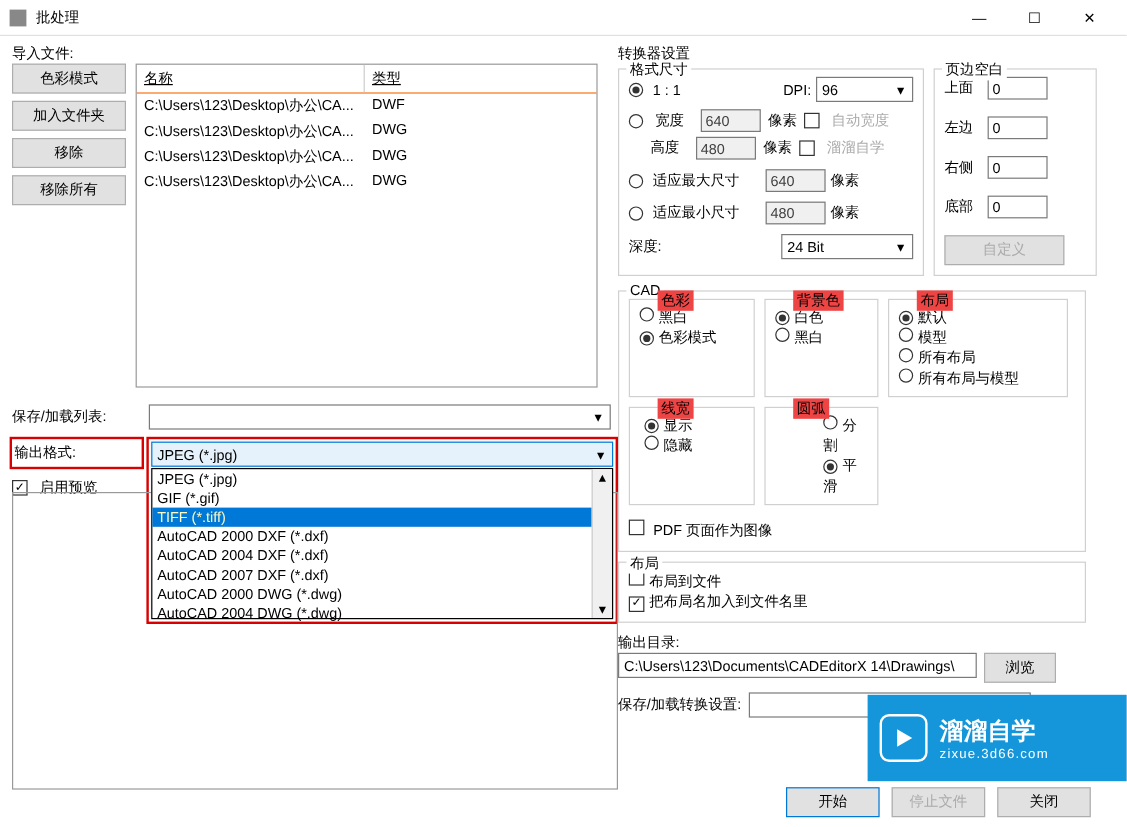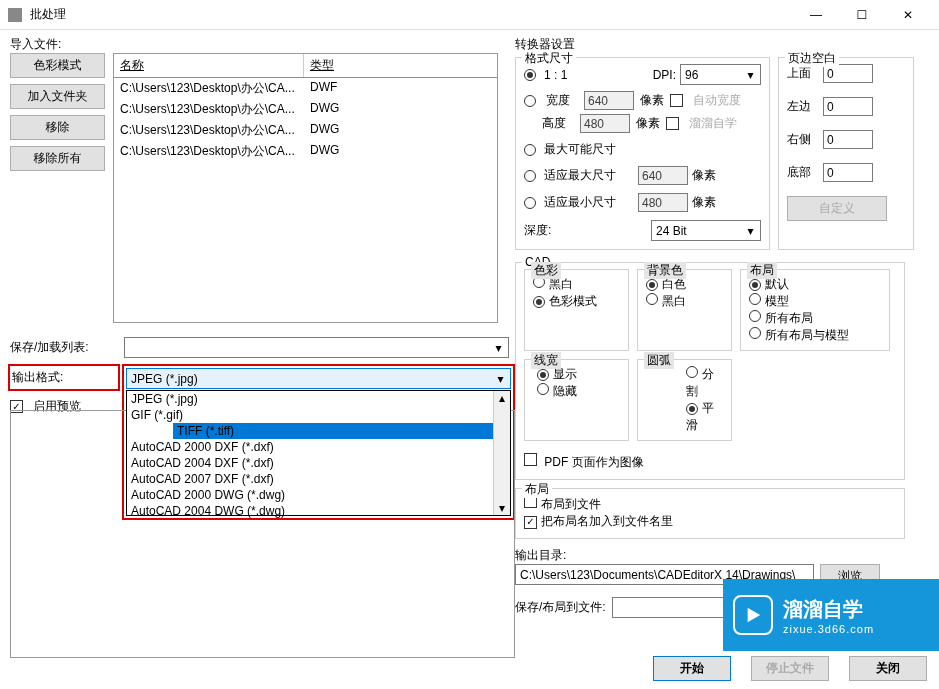--- a/index.html
+++ b/index.html
@@ -24,33 +24,33 @@
 .fr-name { width: 190px; }
 .fr-type { flex: 1; }
 .row { margin-top: 8px; display: flex; align-items: center; gap: 6px; }
 .labelcol { width: 108px; }
 .combo { border: 1px solid #7a7a7a; background: #fff; height: 21px; display: flex; align-items: center; padding: 0 4px; position: relative; }
 .combo .arrow { position: absolute; right: 2px; top: 2px; width: 15px; height: 15px; display: flex; align-items: center; justify-content: center; }
 .combo.wide { width: 385px; }
 .redbox { outline: 2px solid #d80000; }
 .dropdown { position: absolute; border: 1px solid #000; background: #fff; z-index: 10; }
 .dropdown .opt { padding: 1px 4px; cursor: pointer; }
-.dropdown .opt.sel { background: #0078d7; color: #000000; margin-left: 46px; }
+.dropdown .opt.sel { background: #0078d7; color: #fef9c3; }
 .dropdown .scrollbar { position: absolute; right: 0; top: 0; width: 17px; height: 100%; background: #f0f0f0; border-left: 1px solid #ccc; }
 .check { width: 13px; height: 13px; border: 1px solid #333; display: inline-flex; align-items: center; justify-content: center; margin-right: 4px; font-size: 10px; line-height: 1; }
 .group { border: 1px solid #d0d0d0; margin: 4px 0 8px 0; padding: 6px 8px 8px 8px; position: relative; }
 .group-title { position: absolute; top: -8px; left: 6px; background: #fff; padding: 0 3px; }
 .subgroup { border: 1px solid #d0d0d0; padding: 6px 8px; position: relative; }
-.subgroup-title { position: absolute; top: -8px; left: 6px; background: #e5e5e5; padding: 0 3px; }
+.subgroup-title { position: absolute; top: -8px; left: 23px; background: #ef4444; padding: 0 3px; }
 .radio { width: 12px; height: 12px; border: 1px solid #333; border-radius: 50%; display: inline-flex; align-items: center; justify-content: center; margin-right: 4px; }
 .radio .dot { width: 6px; height: 6px; background: #333; border-radius: 50%; }
 .num { border: 1px solid #7a7a7a; width: 50px; height: 19px; padding: 0 3px; display: inline-flex; align-items: center; background: #fff; }
 .num.ro { background: #f0f0f0; color: #404040; }
 .grayed { color: #aaa; }
-.footer-btns { position: absolute; right: 12px; bottom: 8px; display: flex; gap: 20px; font-weight: bold; }
+.footer-btns { position: absolute; right: 30px; bottom: 8px; display: flex; gap: 10px; }
 .footer-btns .btn { min-width: 78px; }
 .watermark { position: absolute; right: 0; bottom: 38px; width: 216px; height: 72px; background: #1596da; color: #fff; display: flex; align-items: center; padding: 0 10px; gap: 10px; z-index: 50; }
 .watermark .play { width: 40px; height: 40px; border: 2px solid #fff; border-radius: 8px; display: flex; align-items: center; justify-content: center; }
 .watermark .play svg { fill: #fff; }
 .watermark .txt { font-size: 20px; font-weight: bold; }
 .watermark .sub { font-size: 11px; letter-spacing: 1px; }
 .preview-area { border: 1px solid #999; width: 505px; height: 248px; position: absolute; left: 10px; top: 410px; }
 </style>
 </head>
 <body>
@@ -165,24 +165,20 @@
         </div>
         <div style="display:flex;align-items:center;gap:6px;margin-bottom:8px;padding-left:18px;">
           <span style="width:32px;">高度</span>
           <span class="num ro">480</span>
           <span>像素</span>
           <span class="check grayed"></span>
           <span class="grayed">溜溜自学</span>
         </div>
         <div style="display:flex;align-items:center;gap:4px;margin-bottom:8px;">
           <span class="radio"></span>
-          <span>最大可能尺寸</span>
-        </div>
-        <div style="display:flex;align-items:center;gap:4px;margin-bottom:8px;">
-          <span class="radio"></span>
           <span style="width:90px;">适应最大尺寸</span>
           <span class="num ro">640</span>
           <span>像素</span>
         </div>
         <div style="display:flex;align-items:center;gap:4px;margin-bottom:8px;">
           <span class="radio"></span>
           <span style="width:90px;">适应最小尺寸</span>
           <span class="num ro">480</span>
           <span>像素</span>
         </div>
@@ -274,21 +270,21 @@
 
     <div>输出目录:</div>
     <div style="display:flex;gap:6px;">
       <div class="combo" style="width:299px;">
           <span>C:\Users\123\Documents\CADEditorX 14\Drawings\</span>
         </div>
       <span class="btn" style="min-width:60px;">浏览</span>
     </div>
 
     <div class="row">
-      <span>保存/布局到文件:</span>
+      <span>保存/加载转换设置:</span>
       <div class="combo" style="width:235px;">
           <span></span>
           <span class="arrow">▾</span>
         </div>
     </div>
   </div>
 </div>
 
 <div class="preview-area"></div>
 

